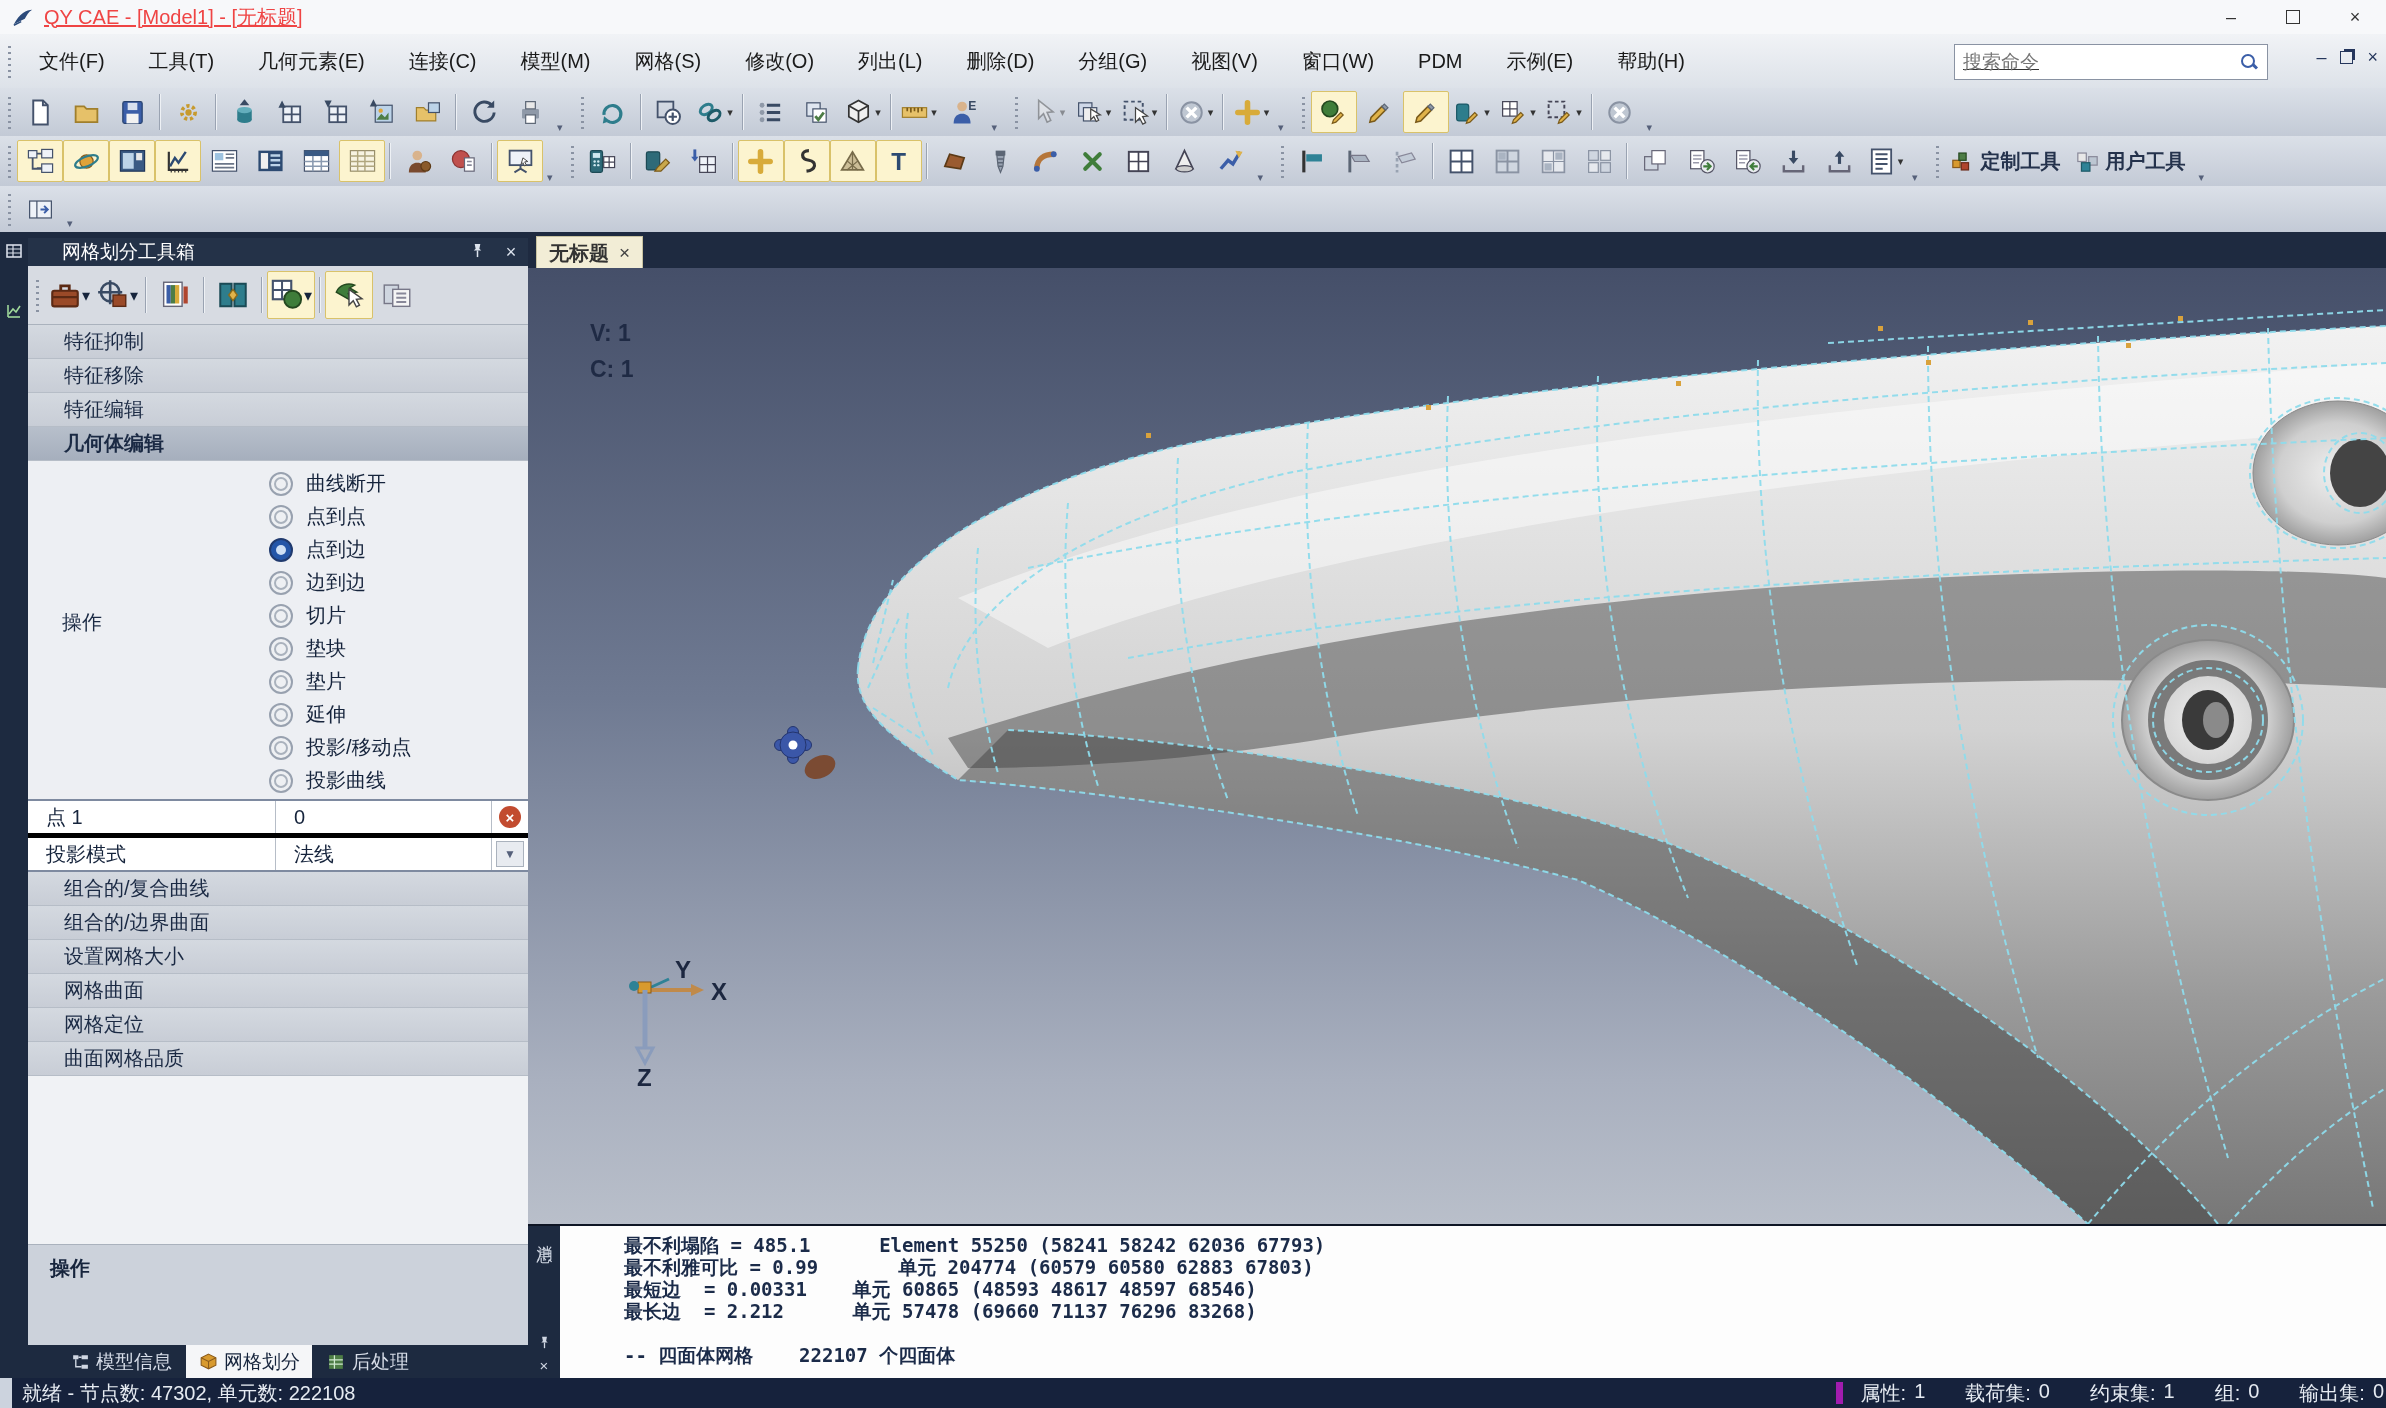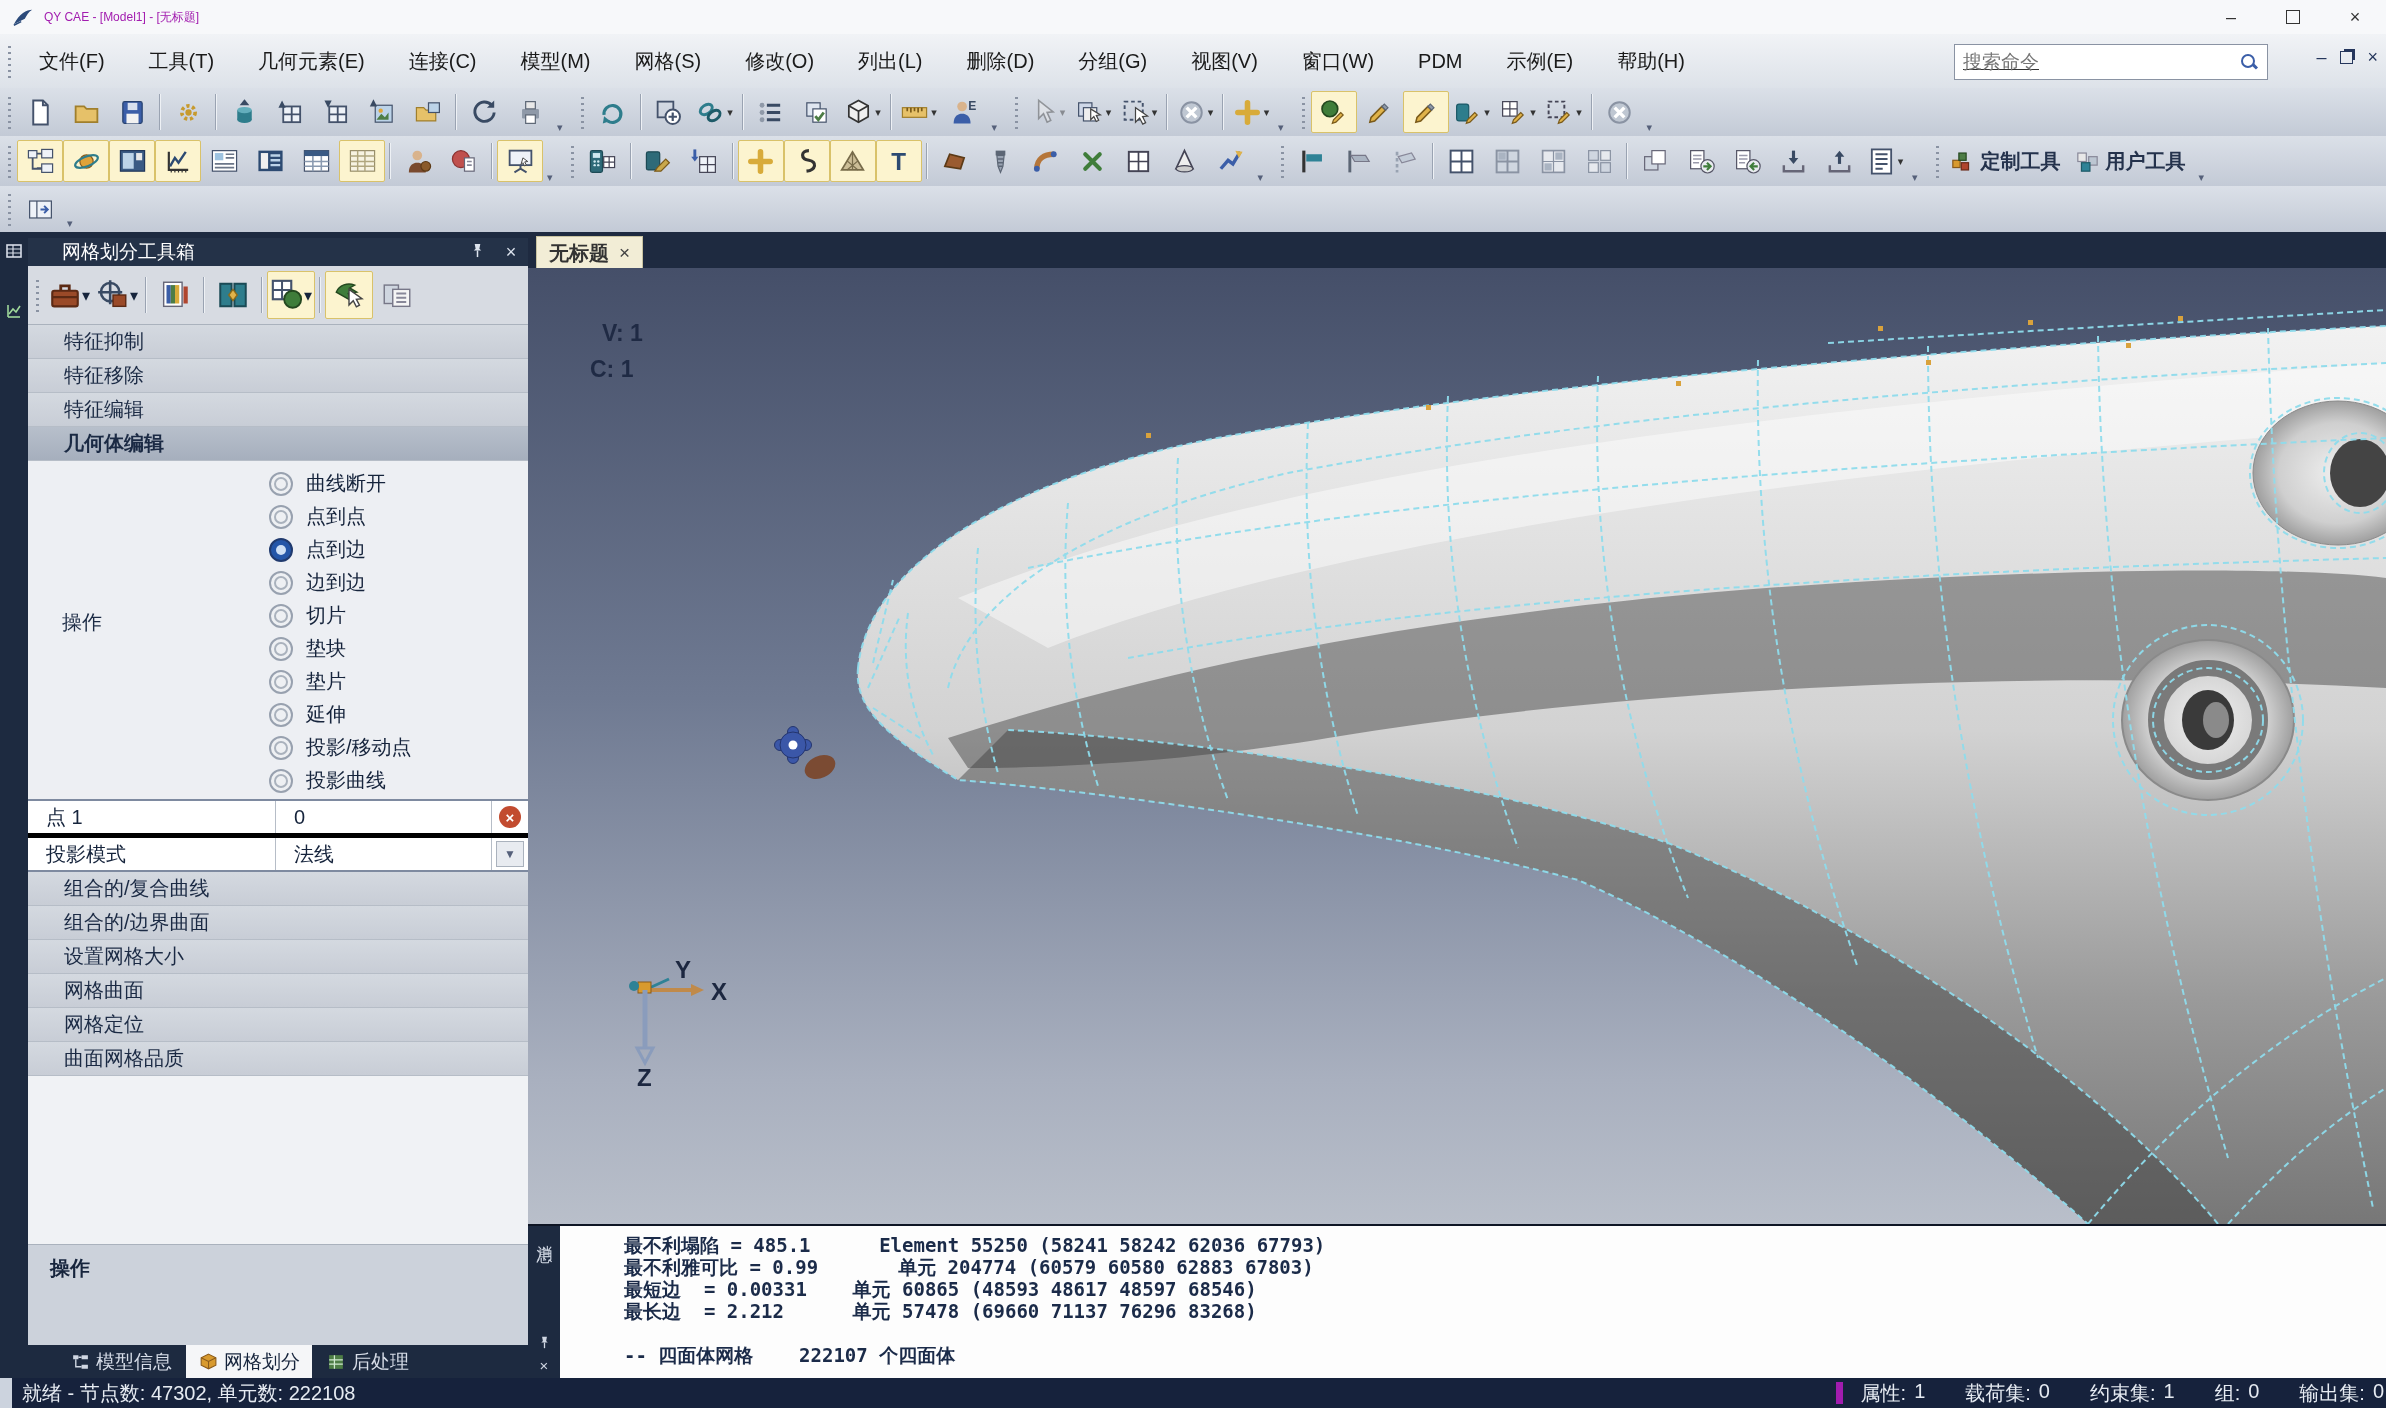--- a/index.html
+++ b/index.html
@@ -2,21 +2,21 @@
 <html><head>
 <meta charset="utf-8">
 <style>
   html,body{margin:0;padding:0;}
   body{width:2386px;height:1408px;position:relative;overflow:hidden;
        font-family:"Liberation Sans",sans-serif;background:#ccd3de;color:#16243c;}
   
   #titlebar{position:absolute;left:0;top:0;width:2386px;height:34px;background:#f7f8fa;
             display:flex;align-items:center;border-bottom:1px solid #d9dde3;}
   #titlebar .logo{width:22px;height:22px;margin:0 10px 0 12px;}
-  #titlebar .ttl{font-size:12px;color:#a21caf;font-weight:400;}
+  #titlebar .ttl{font-size:20px;color:#ef4444;font-weight:400;text-decoration:underline;}
   #wincontrols{position:absolute;right:0;top:0;height:34px;display:flex;}
   #wincontrols .wbtn{width:62px;height:34px;display:flex;align-items:center;justify-content:center;
                      color:#333;font-size:18px;}
   #wincontrols .maxbox{width:12px;height:12px;border:1.6px solid #333;}
   
   #menubar{position:absolute;left:0;top:34px;width:2386px;height:54px;
            background:linear-gradient(#f1f3f6,#dde2e9);display:flex;align-items:center;}
   .grip{width:7px;align-self:center;height:34px;margin:0 4px 0 6px;
         background:radial-gradient(circle,#8a93a3 1.3px,transparent 1.5px) 0 0/7px 6px repeat-y;}
   .menu-item{padding:0 22px;font-size:20px;color:#1a1a1a;height:40px;display:flex;align-items:center;}
@@ -90,21 +90,21 @@
   
   #viewport{position:absolute;left:528px;top:232px;width:1858px;height:992px;}
   #vtabbar{position:absolute;left:0;top:0;width:100%;height:43px;background:#1e2a40;}
   #vtab{position:absolute;left:8px;top:4px;height:32px;background:#f2edd6;border:1px solid #c8c2a0;border-bottom:none;
         display:flex;align-items:center;gap:10px;padding:0 12px;font-size:20px;font-weight:700;color:#333;}
   #vtab .vclose{font-weight:400;font-size:19px;color:#444;}
   #canvas{position:absolute;left:0;top:36px;width:1858px;height:956px;
           background:linear-gradient(#454f69,#6f7a92 45%,#a9b0bf 85%,#b9bfca);}
   #canvas svg{position:absolute;left:0;top:0;}
   .vlabel{position:absolute;left:62px;font-size:23px;font-weight:700;color:#1f2a44;}
-  #vlab1{top:52px;margin-left:12px;} #vlab2{top:88px;}
+  #vlab1{top:52px;} #vlab2{top:88px;}
   
   #msgpanel{position:absolute;left:528px;top:1224px;width:1858px;height:154px;background:#fdfdfd;border-top:2px solid #0e1524;display:flex;}
   #msgstrip{width:32px;background:#1d2a40;color:#cfd6e2;display:flex;flex-direction:column;align-items:center;justify-content:space-between;padding:6px 0;}
   #msgstrip .vlabel2{writing-mode:vertical-rl;text-orientation:upright;font-size:16px;letter-spacing:2px;}
   #msgstrip .strbtns{display:flex;flex-direction:column;gap:8px;align-items:center;color:#cfd6e2;font-size:15px;}
   #msgbody{flex:1;padding:8px 0 0 64px;}
   #msgbody pre{margin:0;font-family:"DejaVu Sans Mono",monospace;font-size:19px;line-height:22px;
                font-weight:600;color:#1b2b49;white-space:pre;}
   
   #statusbar{position:absolute;left:12px;top:1378px;width:2386px;height:30px;background:#16223c;color:#e6ebf2;

